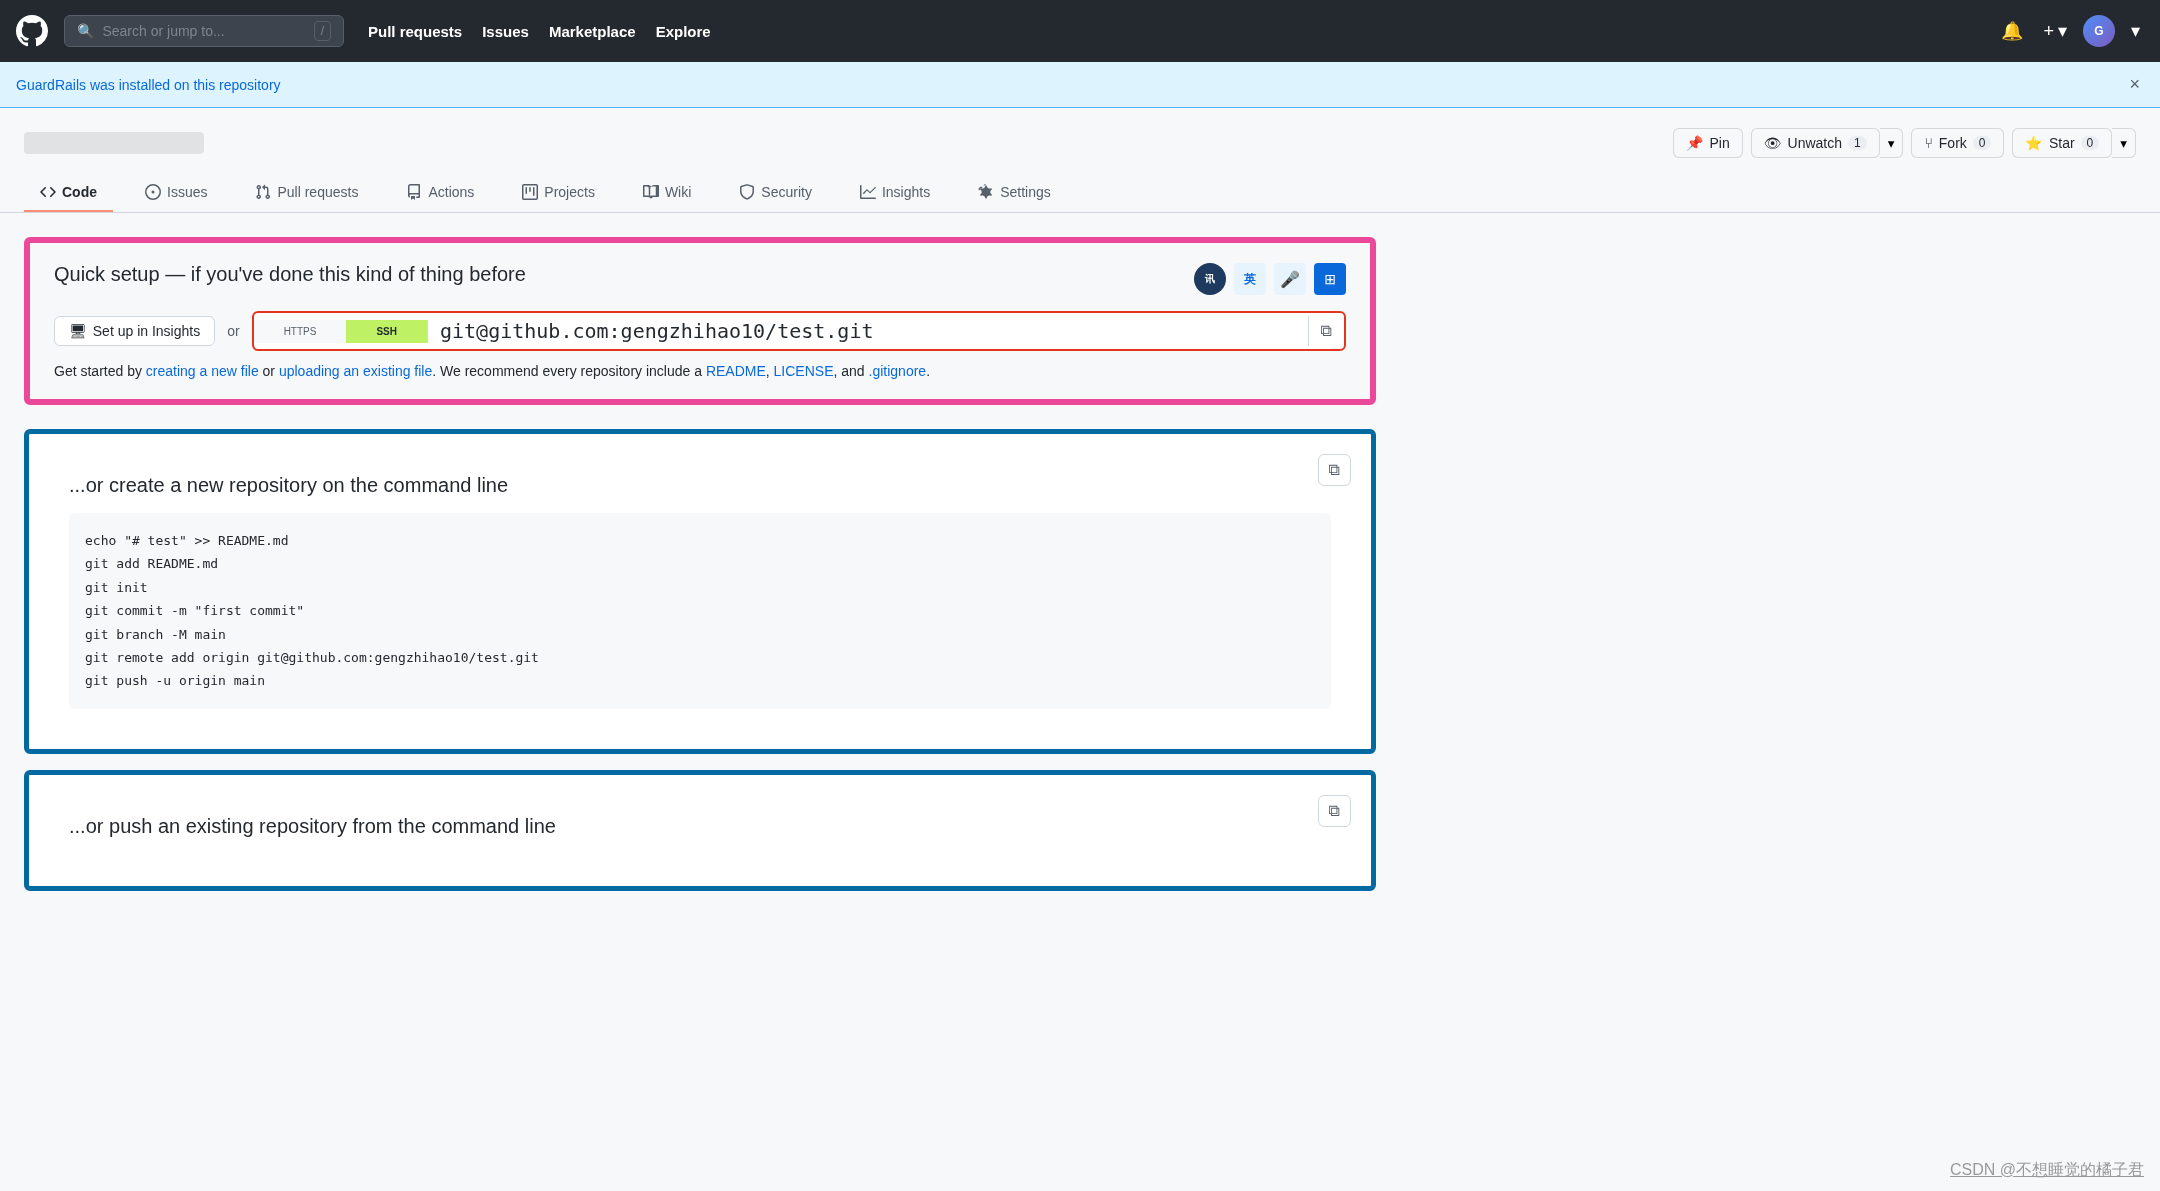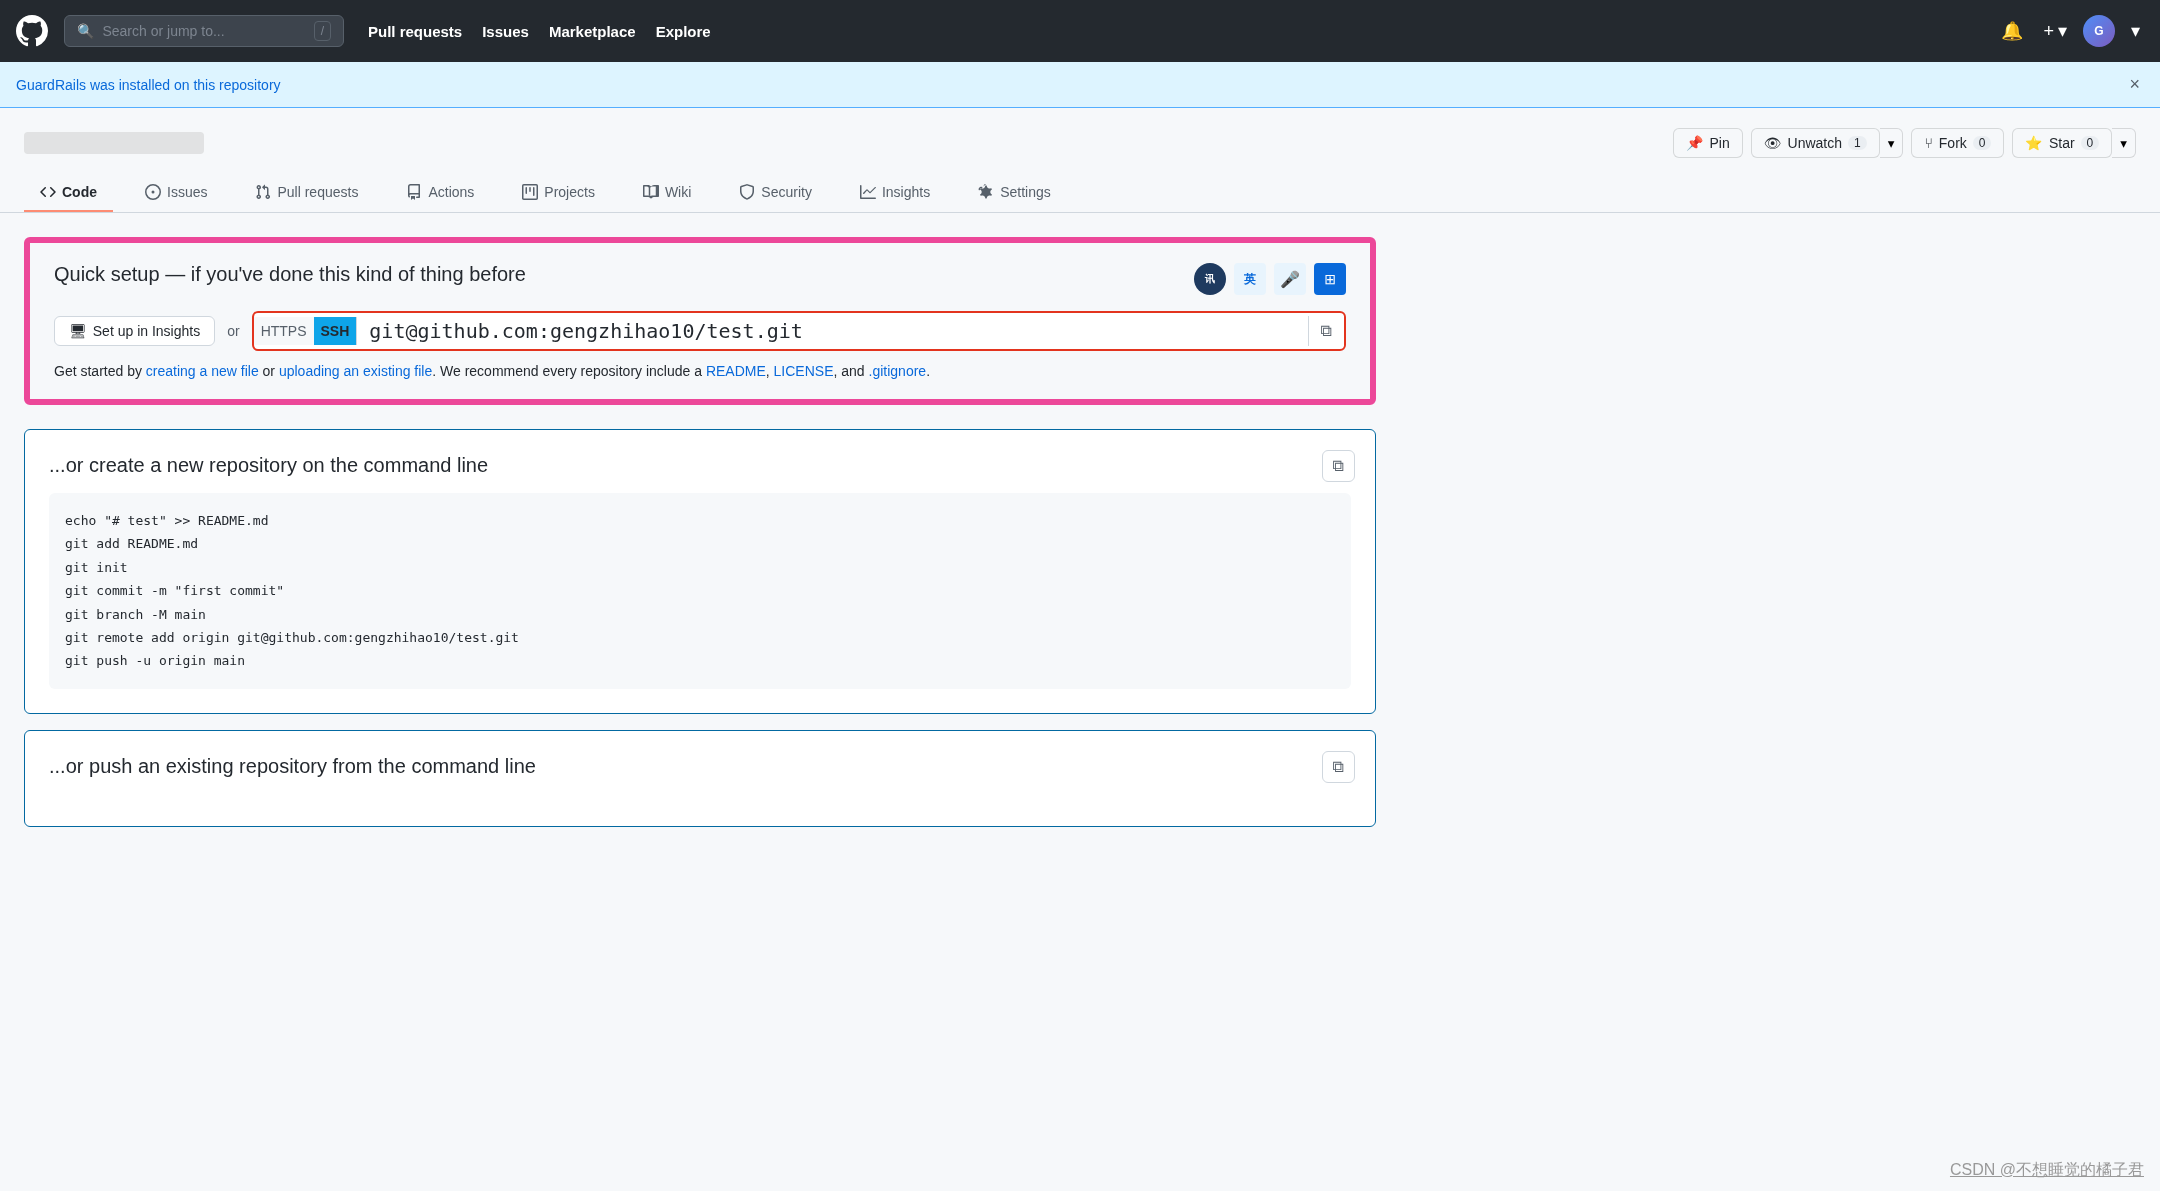--- a/index.html
+++ b/index.html
@@ -278,28 +278,28 @@
       border: 2px solid #e3341e;
       border-radius: 6px;
       background: white;
       overflow: hidden;
     }
     .protocol-tabs {
       display: flex;
       border-right: 1px solid #d0d7de;
     }
     .protocol-tab {
-      padding: 6px 7px;
-      cursor: pointer;
-      font-size: 14px;
+      padding: 6px 30px;
+      cursor: pointer;
+      font-size: 10px;
       color: #57606a;
       background: #f6f8fa;
     }
     .protocol-tab.active {
-      background: #0ea5e9;
+      background: #bef264;
       color: #24292f;
       font-weight: 600;
     }
     .url-text {
       flex: 1;
       padding: 6px 12px;
       font-family: monospace;
       font-size: 20px;
       color: #24292f;
       background: white;
@@ -315,23 +315,23 @@
     }
     .setup-hint {
       font-size: 14px;
       color: #24292f;
     }
     .setup-hint a { color: #0969da; text-decoration: none; }
 
     
     .cmd-section {
       background: white;
-      border: 1px solid #0369a1;
-      border-radius: 6px;
-      padding: 24px;
+      border: 5px solid #0369a1;
+      border-radius: 6px;
+      padding: 40px;
       margin-bottom: 16px;
       position: relative;
     }
     .cmd-section-title {
       font-size: 20px;
       font-weight: 400;
       color: #24292f;
       margin-bottom: 16px;
     }
     .cmd-copy-btn {

